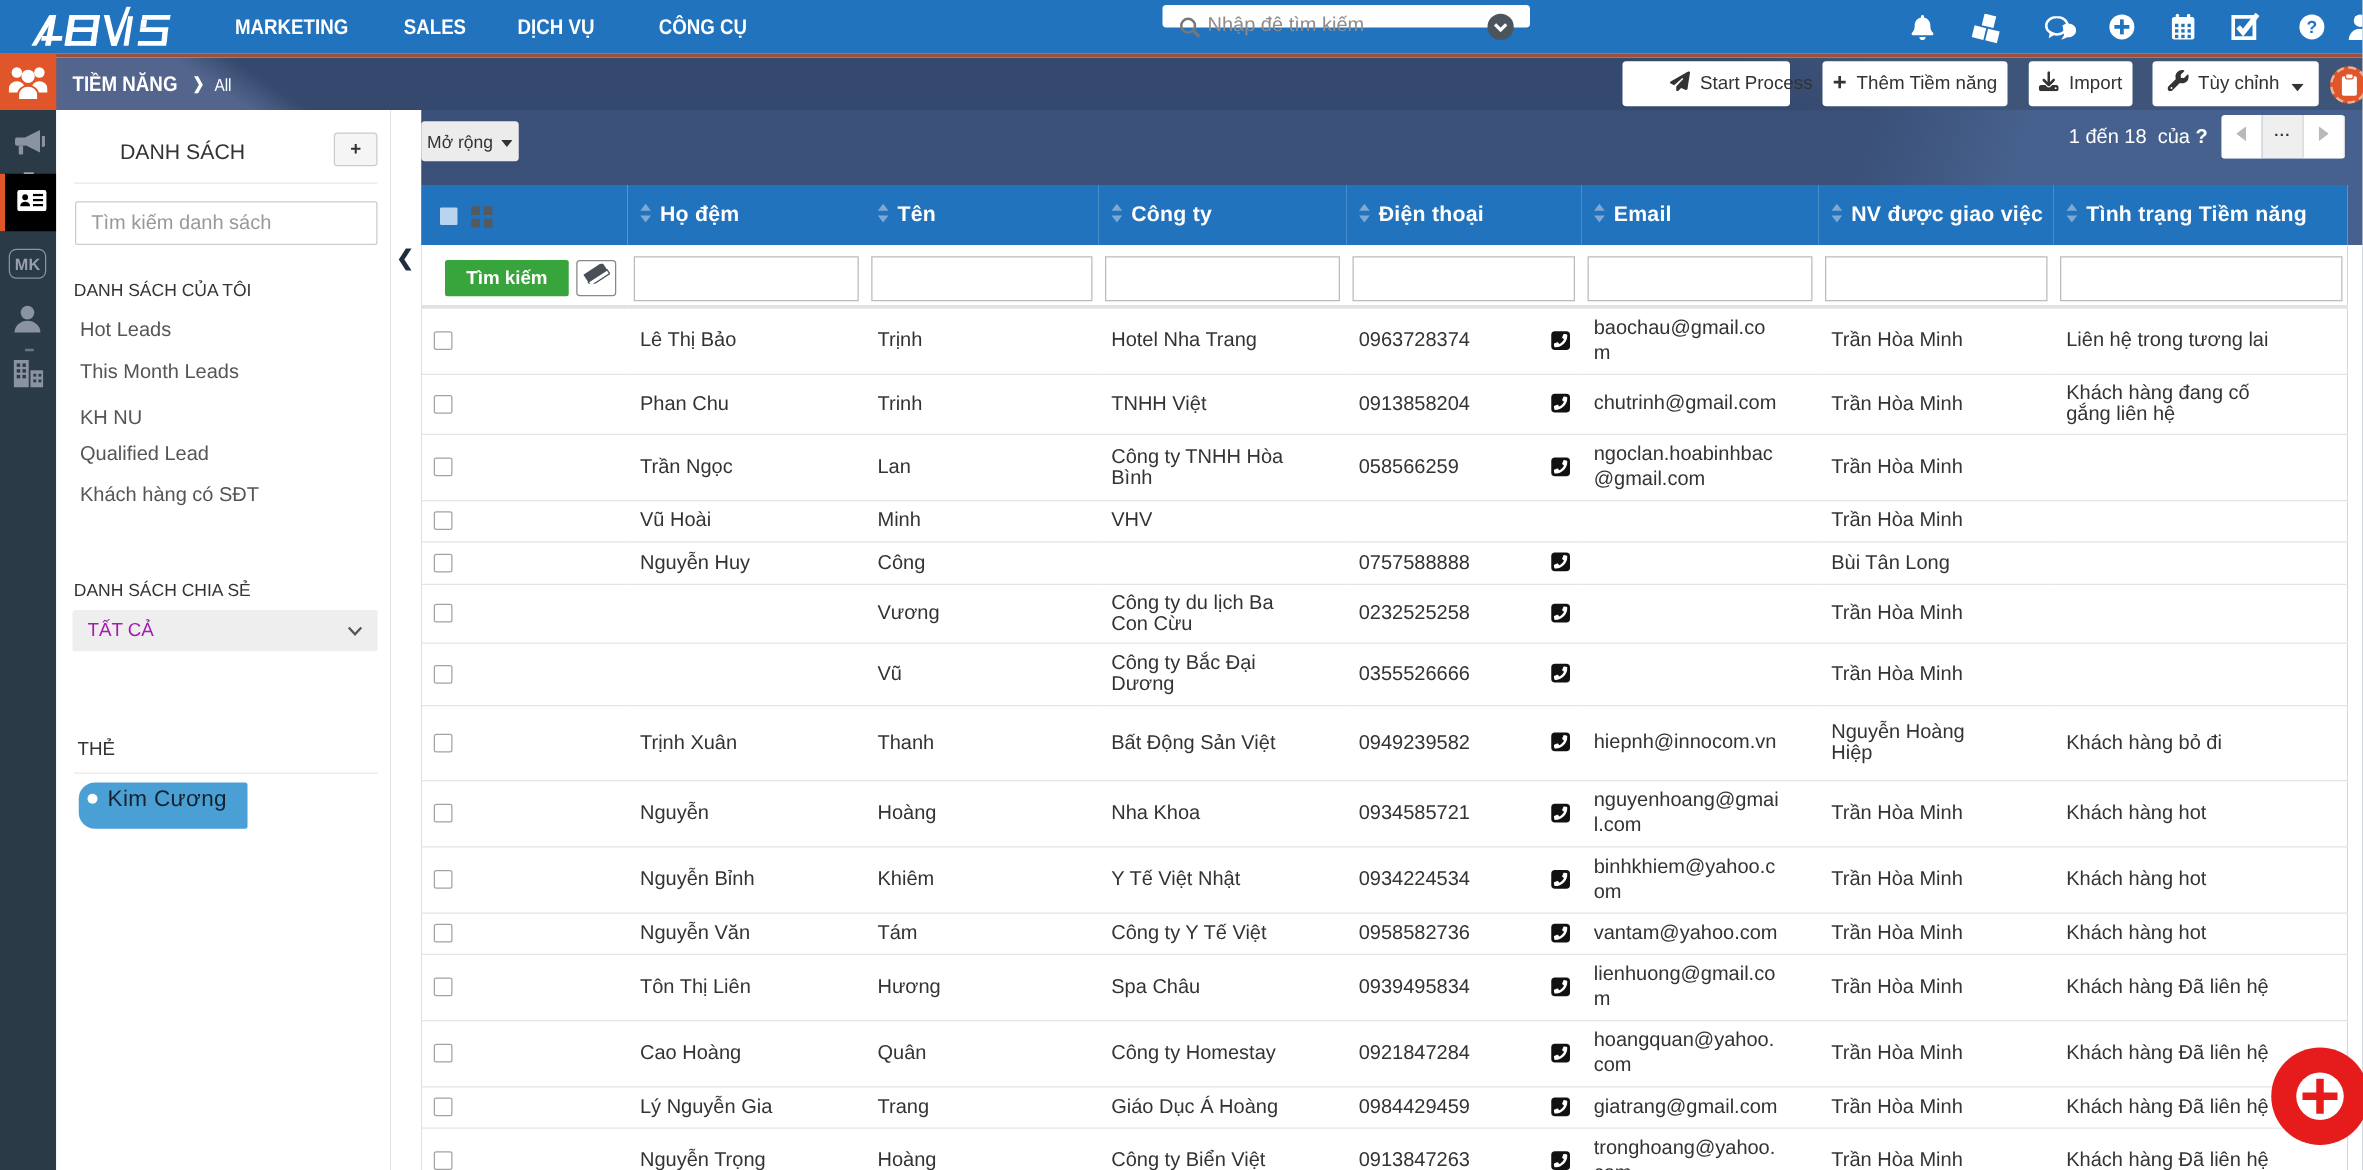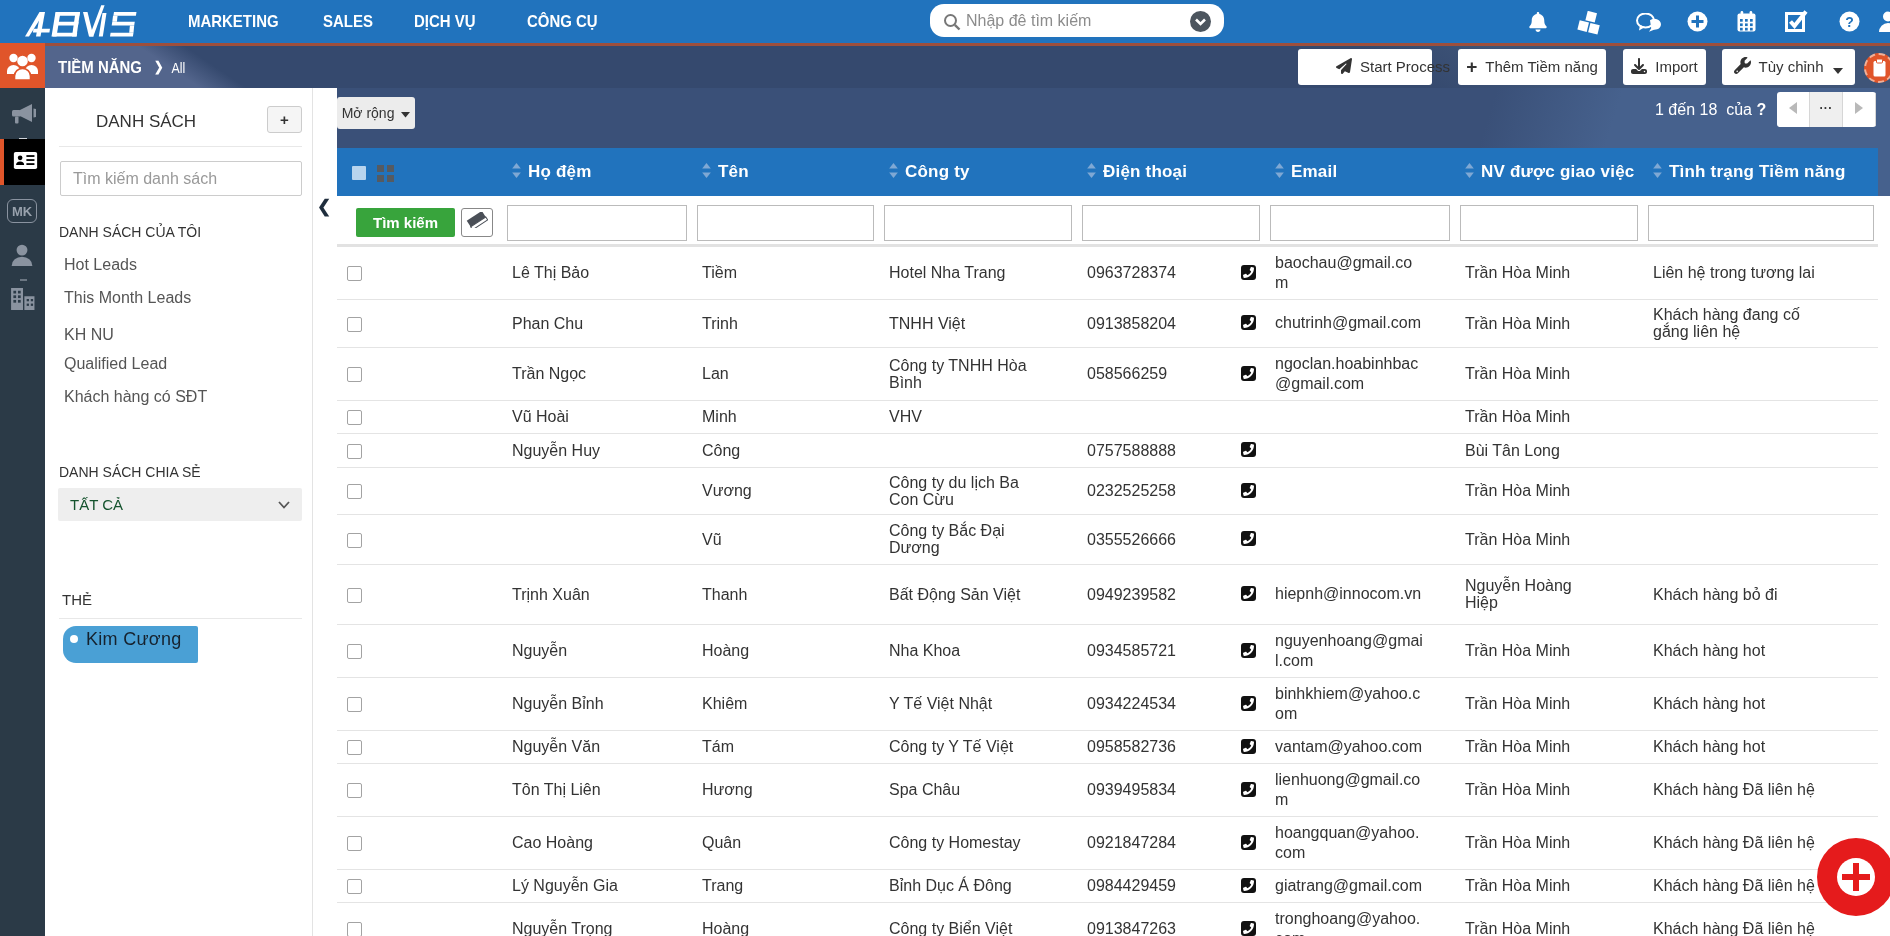--- a/index.html
+++ b/index.html
@@ -2,21 +2,21 @@
 <html><head>
 <meta charset="utf-8">
 <style>
 * { margin:0; padding:0; box-sizing:border-box; }
 html,body { width:1890px; height:936px; overflow:hidden; font-family:"Liberation Sans", sans-serif; background:#fff; }
 .abs { position:absolute; }
 
 
 #nav { position:absolute; left:0; top:0; width:1890px; height:43px; background:#2173bd; }
 #nav .menu { position:absolute; top:0; height:43px; line-height:43px; color:#fff; font-weight:bold; font-size:17px; transform:scaleX(0.88); transform-origin:0 50%; }
-#searchbox { position:absolute; left:930px; top:4px; width:294px; height:33px; background:#fff; border-radius:14px; }
+#searchbox { position:absolute; left:930px; top:4px; width:294px; height:18px; background:#fff; border-radius:3px; }
 #searchbox .ph { position:absolute; left:36px; top:8px; font-size:16px; color:#8c8c8c; }
 #searchbox .circ { position:absolute; right:13px; top:7px; width:21px; height:21px; border-radius:50%; background:#4c555e; }
 
 
 #bar2 { position:absolute; left:0; top:43px; width:1890px; height:45px; border-top:3px solid #9e4f3c;
   background:linear-gradient(34deg,#53658c 0px,#53658c 112px,#35496e 138px,#35496e 795px,#3e5478 870px,#3e5478 100%); }
 #modsq { position:absolute; left:0; top:43px; width:45px; height:45px; background:#e0552a; z-index:5; }
 #crumb { position:absolute; left:58px; top:55px; color:#fff; font-size:17px; font-weight:bold; transform:scaleX(0.88); transform-origin:0 50%; }
 #crumb .sep { font-size:13px; font-weight:bold; margin:0 9px; position:relative; top:-2px; }
 #crumb .all { font-size:14px; font-weight:normal; }
@@ -32,21 +32,21 @@
 
 #side { position:absolute; left:45px; top:88px; width:268px; height:848px; background:#fff; border-right:1px solid #e3e3e3; }
 #side h1 { position:absolute; left:14px; top:24px; font-size:17px; font-weight:normal; color:#333;margin-left:37px; }
 #addbtn { position:absolute; left:222px; top:18px; width:35px; height:27px; background:#f5f5f5; border:1px solid #ccc; border-radius:3px; text-align:center; line-height:25px; font-size:15px; font-weight:bold; color:#333; }
 #side .hr1 { position:absolute; left:14px; top:58px; width:243px; border-top:1px solid #e8e8e8; }
 #sidesearch { position:absolute; left:15px; top:73px; width:242px; height:35px; border:1px solid #ccc; border-radius:2px; }
 #sidesearch span { position:absolute; left:12px; top:8px; font-size:16px; color:#999; }
 .sechead { position:absolute; left:14px; font-size:14px; color:#333; }
 .sitem { position:absolute; left:19px; font-size:16px; color:#555; }
 #allsel { position:absolute; left:13px; top:400px; width:244px; height:33px; background:#eee; border-radius:2px; }
-#allsel .t { position:absolute; left:12px; top:8px; font-size:15px; color:#14532d; }
+#allsel .t { position:absolute; left:12px; top:8px; font-size:15px; color:#a21caf; }
 #the { position:absolute; left:17px; top:503px; font-size:15px; color:#333; }
 #side .hr2 { position:absolute; left:14px; top:530px; width:243px; border-top:1px solid #e8e8e8; }
 #tag { position:absolute; left:18px; top:538px; width:135px; height:37px; background:#4aa0d5; border-radius:13px 2px 2px 13px; }
 #tag .dot { position:absolute; left:7px; top:9px; width:8px; height:8px; border-radius:50%; background:#fff; }
 #tag .t { position:absolute; left:23px; top:3px; font-size:18px; letter-spacing:0.3px; color:#16222e; }
 
 
 #gutter { position:absolute; left:313px; top:88px; width:24px; height:848px; background:#fff; }
 #collapse { position:absolute; left:4px; top:108px; font-size:17px; font-weight:bold; color:#1f2d3d; }
 
@@ -377,21 +377,21 @@
       <td>
             <span class="finput"></span>
           </td>
       <td>
             <span class="finput" style="width:226px;"></span>
           </td>
     </tr>
     <tr style="height:54px">
           <td><span class="cb"></span></td>
           <td>Lê Thị Bảo</td>
-          <td>Tiềm</td>
+          <td>Trịnh</td>
           <td>Hotel Nha Trang</td>
           <td class="phtd">0963728374<span class="phico">
               <svg width="11" height="11" viewBox="0 0 512 512">
                 <path fill="#fff" d="M493.4 24.6l-104-24c-11.3-2.6-22.9 3.3-27.5 13.9l-48 112c-4.2 9.8-1.4 21.3 6.9 28l60.6 49.6c-36 76.7-98.9 140.5-177.2 177.2l-49.6-60.6c-6.8-8.3-18.2-11.1-28-6.9l-112 48C3.9 366.5-2 378.1.6 389.4l24 104C27.1 504.2 36.7 512 48 512c256.1 0 464-207.5 464-464 0-11.2-7.7-20.9-18.6-23.4z"></path>
               </svg>
             </span></td>
           <td>baochau@gmail.co<br>m</td>
           <td>Trần Hòa Minh</td>
           <td>Liên hệ trong tương lai</td>
         </tr>
@@ -556,21 +556,21 @@
               </svg>
             </span></td>
           <td>hoangquan@yahoo.<br>com</td>
           <td>Trần Hòa Minh</td>
           <td>Khách hàng Đã liên hệ</td>
         </tr>
     <tr style="height:32px">
           <td><span class="cb"></span></td>
           <td>Lý Nguyễn Gia</td>
           <td>Trang</td>
-          <td>Bỉnh Dục Á Đông</td>
+          <td>Giáo Dục Á Hoàng</td>
           <td class="phtd">0984429459<span class="phico">
               <svg width="11" height="11" viewBox="0 0 512 512">
                 <path fill="#fff" d="M493.4 24.6l-104-24c-11.3-2.6-22.9 3.3-27.5 13.9l-48 112c-4.2 9.8-1.4 21.3 6.9 28l60.6 49.6c-36 76.7-98.9 140.5-177.2 177.2l-49.6-60.6c-6.8-8.3-18.2-11.1-28-6.9l-112 48C3.9 366.5-2 378.1.6 389.4l24 104C27.1 504.2 36.7 512 48 512c256.1 0 464-207.5 464-464 0-11.2-7.7-20.9-18.6-23.4z"></path>
               </svg>
             </span></td>
           <td>giatrang@gmail.com</td>
           <td>Trần Hòa Minh</td>
           <td>Khách hàng Đã liên hệ</td>
         </tr>
     <tr style="height:47px">

